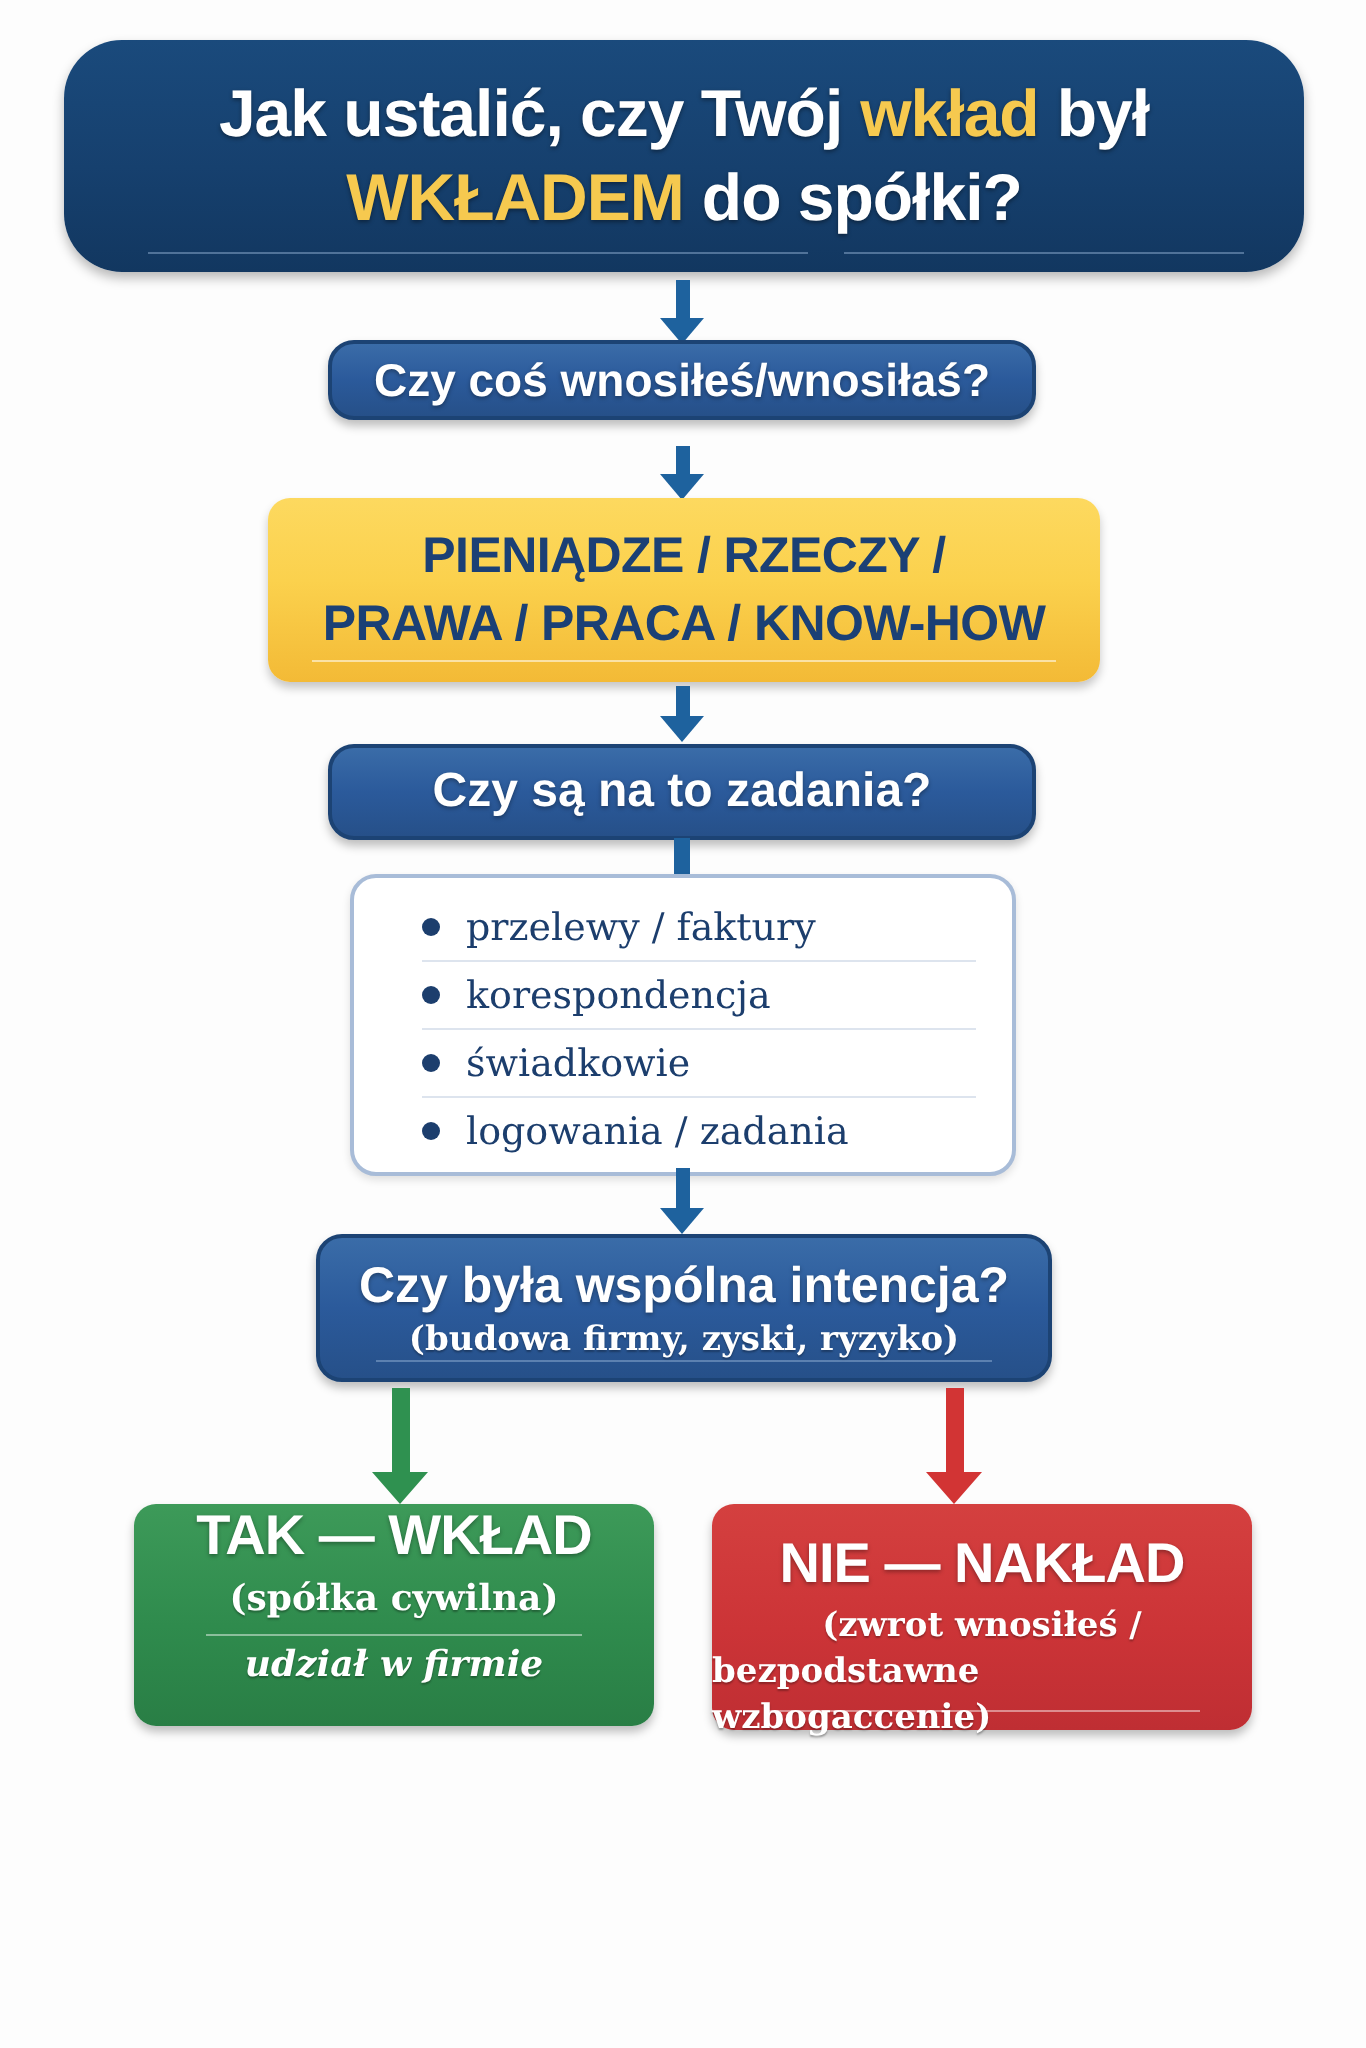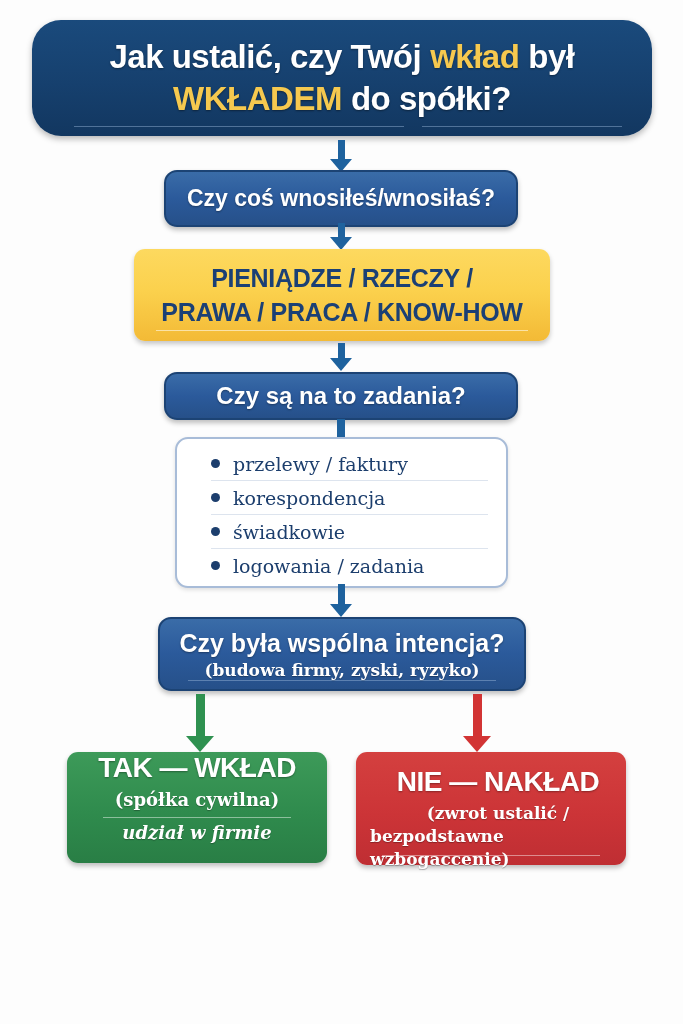--- a/index.html
+++ b/index.html
@@ -31,21 +31,21 @@
   .green-box{
     position:absolute;border-radius:11px;
     background:linear-gradient(180deg,#3d9a59 0%,#2f8b4d 55%,#297e45 100%);
     box-shadow:0 3px 5px rgba(0,0,0,.25);
     color:#fff;display:flex;flex-direction:column;align-items:center;justify-content:flex-start;
   }
   .red-box{
     position:absolute;border-radius:11px;
     background:linear-gradient(180deg,#d4403f 0%,#cc3437 55%,#bf2e33 100%);
     box-shadow:0 3px 5px rgba(0,0,0,.25);
-    color:#fff;display:flex;flex-direction:column;align-items:center;justify-content:flex-start;padding-left:14px;
+    color:#fff;display:flex;flex-direction:column;align-items:center;justify-content:flex-start;
   }
   .white-box{
     position:absolute;border-radius:13px;background:#ffffff;
     border:2px solid #a8bcd8;box-sizing:border-box;
     box-shadow:0 2px 4px rgba(0,0,0,.12);
   }
   .bold-shadow{font-weight:bold;text-shadow:0 1px 2px rgba(0,0,0,.35);}
   
   #header{left:32px;top:20px;width:620px;height:116px;}
   .hline{display:flex;align-items:baseline;column-gap:9px;letter-spacing:-.5px;
@@ -58,21 +58,21 @@
   .arrow{position:absolute;display:flex;flex-direction:column;align-items:center;}
   .stem{width:7px;background:#1e629e;}
   .head{width:0;height:0;border-left:11px solid transparent;border-right:11px solid transparent;
         border-top:13px solid #1e629e;}
   .arrow.big .stem{width:9px;}
   .arrow.big .head{border-left-width:14px;border-right-width:14px;border-top-width:16px;}
   .arrow.green .stem{background:#2f9150;} .arrow.green .head{border-top-color:#2f9150;}
   .arrow.red .stem{background:#d23434;}   .arrow.red .head{border-top-color:#d23434;}
   .connector{position:absolute;width:8px;background:#1e629e;}
   
-  #q1{left:164px;top:170px;width:354px;height:57px;font-size:23px;}
+  #q1{left:164px;top:170px;width:354px;height:40px;font-size:23px;}
   #types{left:134px;top:249px;width:416px;height:92px;font-size:25px;font-weight:bold;
          line-height:34px;letter-spacing:-.3px;}
   .types-rule{position:absolute;bottom:10px;left:22px;right:22px;height:1px;background:rgba(255,255,255,.55);}
   #q2{left:164px;top:372px;width:354px;height:48px;font-size:24px;}
   #q3{left:158px;top:617px;width:368px;height:74px;}
   #q3 .title{font-size:25px;}
   #q3 .sub{font-size:17px;font-weight:bold;margin-top:2px;font-family:"DejaVu Serif",serif;
            text-shadow:0 1px 1px rgba(0,0,0,.3);}
   .q3-rule{position:absolute;bottom:8px;left:28px;right:28px;height:1px;background:rgba(173,199,230,.4);}
   
@@ -185,18 +185,18 @@
 
   <div id="yes-box" class="green-box">
     <span class="outcome-title">TAK — WKŁAD</span>
     <span class="outcome-sub">(spółka cywilna)</span>
     <div class="yes-rule"></div>
     <span class="outcome-note">udział w firmie</span>
   </div>
 
   <div id="no-box" class="red-box">
     <span class="outcome-title">NIE — NAKŁAD</span>
-    <span class="outcome-sub">(zwrot ustalić /</span>
+    <span class="outcome-sub">(zwrot wnosiłeś /</span>
     <span class="outcome-sub" style="margin-top:0;">bezpodstawne wzbogaccenie)</span>
     <div class="no-rule"></div>
   </div>
 
 </div>
 
 </body></html>

